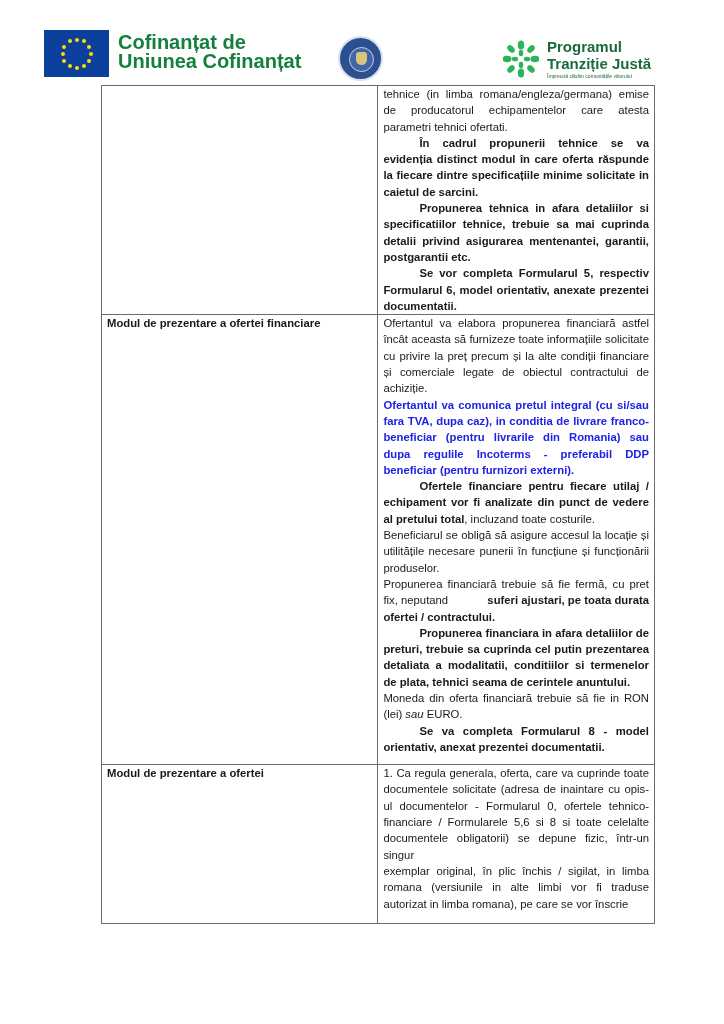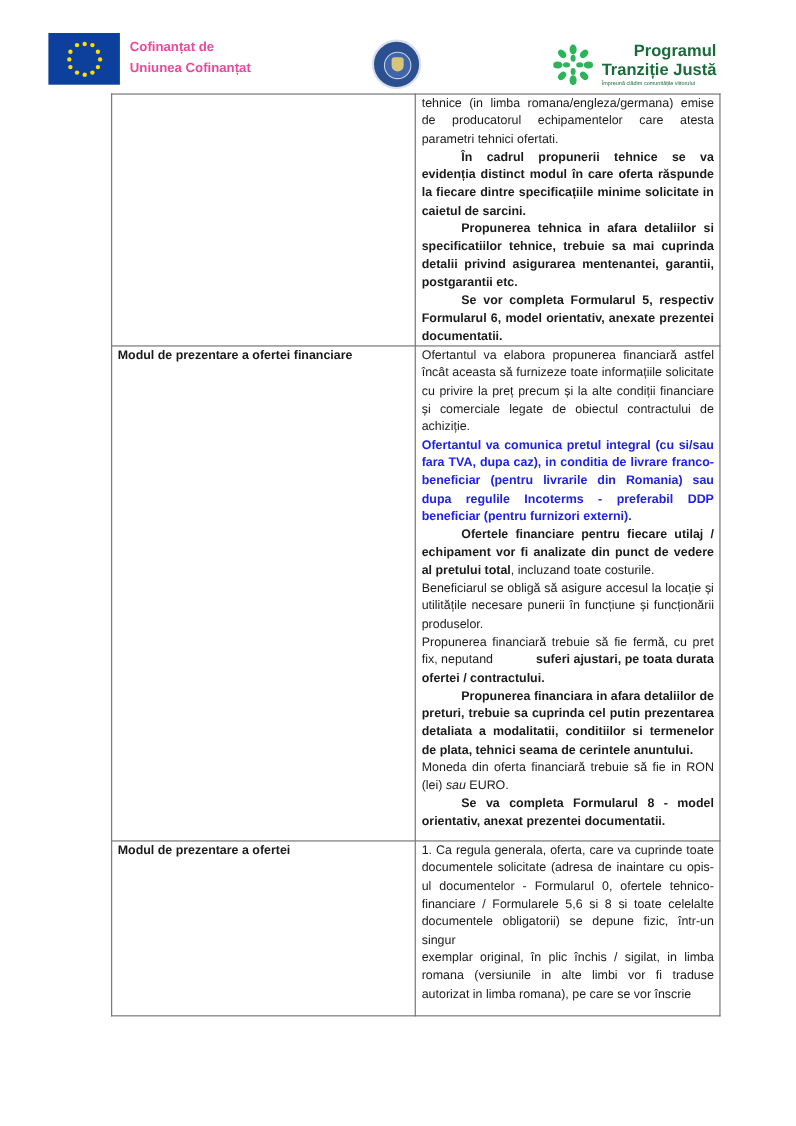--- a/index.html
+++ b/index.html
@@ -1,28 +1,28 @@
 <!DOCTYPE html>
 <html><head>
 <meta charset="utf-8">
 <style>
   html, body { margin:0; padding:0; background:#ffffff; }
   body { width:724px; height:1024px; position:relative; overflow:hidden; font-family:"Liberation Sans", sans-serif; color:#1a1a1a; }
 
   .header { position:absolute; left:0; top:0; width:724px; height:84px; }
   .eu-flag { position:absolute; left:44px; top:30px; width:65px; height:47px; background:#0d3f9c; }
   .eu-flag .star { position:absolute; width:4px; height:4px; background:#ffdd00; border-radius:50%; }
-  .eu-text { position:absolute; left:118px; top:33px; font-weight:bold; font-size:12px; line-height:19px; color:#ec4899; }
+  .eu-text { position:absolute; left:118px; top:33px; font-weight:bold; font-size:20px; line-height:19px; color:#15803d; }
 
   .gov-seal { position:absolute; left:338px; top:36px; width:45px; height:45px; border-radius:50%; background:#2c4f8f; border:2px solid #d8e0ee; box-sizing:border-box; }
   .gov-seal .inner { position:absolute; left:9px; top:9px; width:23px; height:23px; border-radius:50%; background:#4065a8; border:1px solid #c5d1e6; }
   .gov-seal .eagle { position:absolute; left:16px; top:14px; width:11px; height:13px; background:#d9c57a; border-radius:3px 3px 6px 6px; }
 
   .ptj-logo { position:absolute; left:503px; top:40px; width:36px; height:38px; }
-  .ptj-text { position:absolute; left:547px; top:38px; font-weight:bold; font-size:15px; line-height:17px; color:#1a6b3c;text-align:right; }
+  .ptj-text { position:absolute; left:547px; top:38px; font-weight:bold; font-size:15px; line-height:17px; color:#1a6b3c; }
   .ptj-tag { position:absolute; left:547px; top:73px; font-size:5px; color:#1a6b3c; white-space:nowrap; }
 
   table.doc { position:absolute; left:101px; top:85px; width:554px; border-collapse:collapse; font-family:"Liberation Sans", sans-serif; font-size:11.3px; line-height:16.3px; }
   table.doc td { border:1px solid #6b6b6b; vertical-align:top; padding:0 5px; }
   td.left { width:266px; font-weight:bold; padding-top:2px; }
   td.right { width:266px; text-align:justify; }
   .b { font-weight:bold;margin-left:36px; }
   .blue { color:#1f22e6; font-weight:bold; }
   .i { font-style:italic; }
   .para { display:block; }

